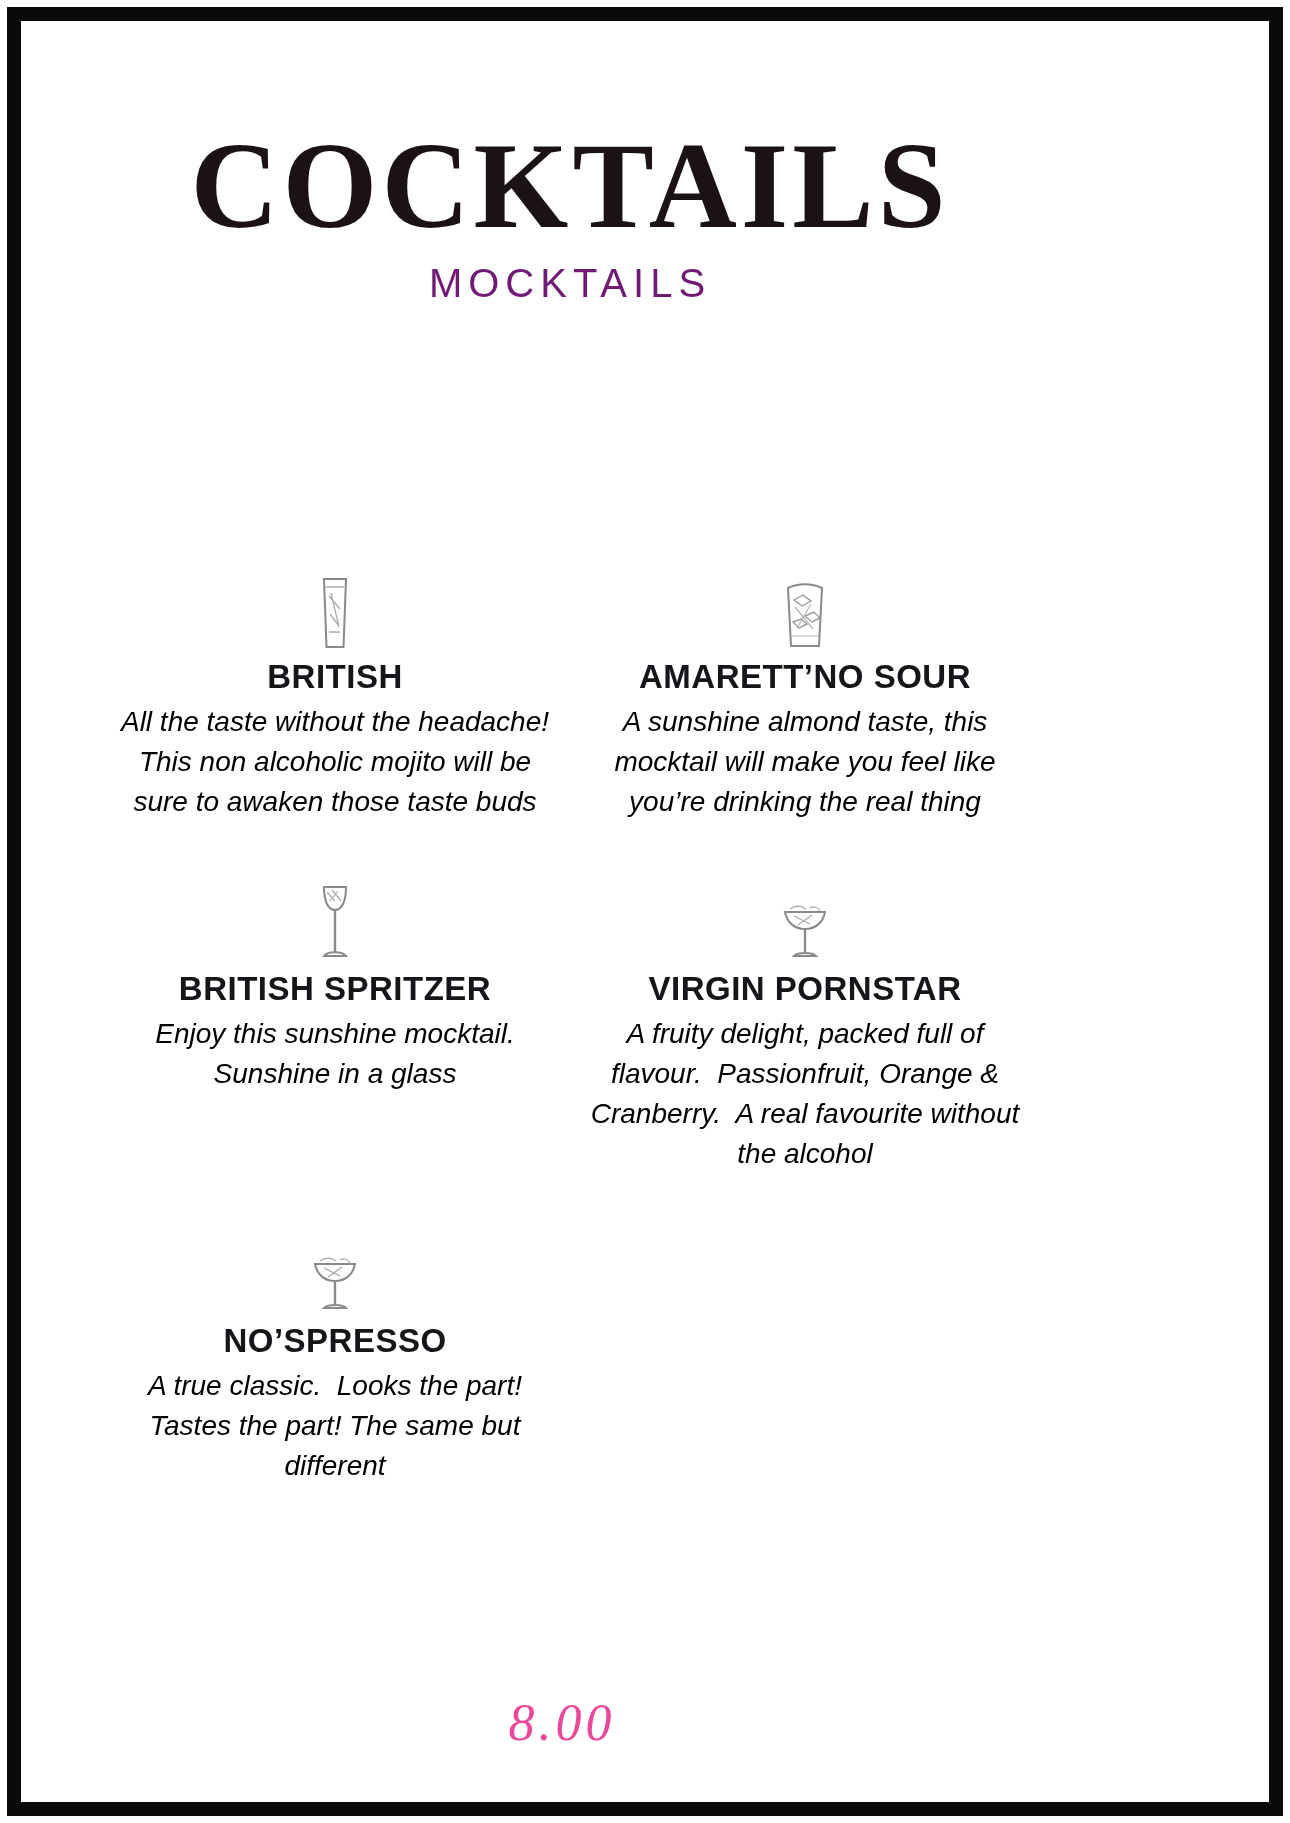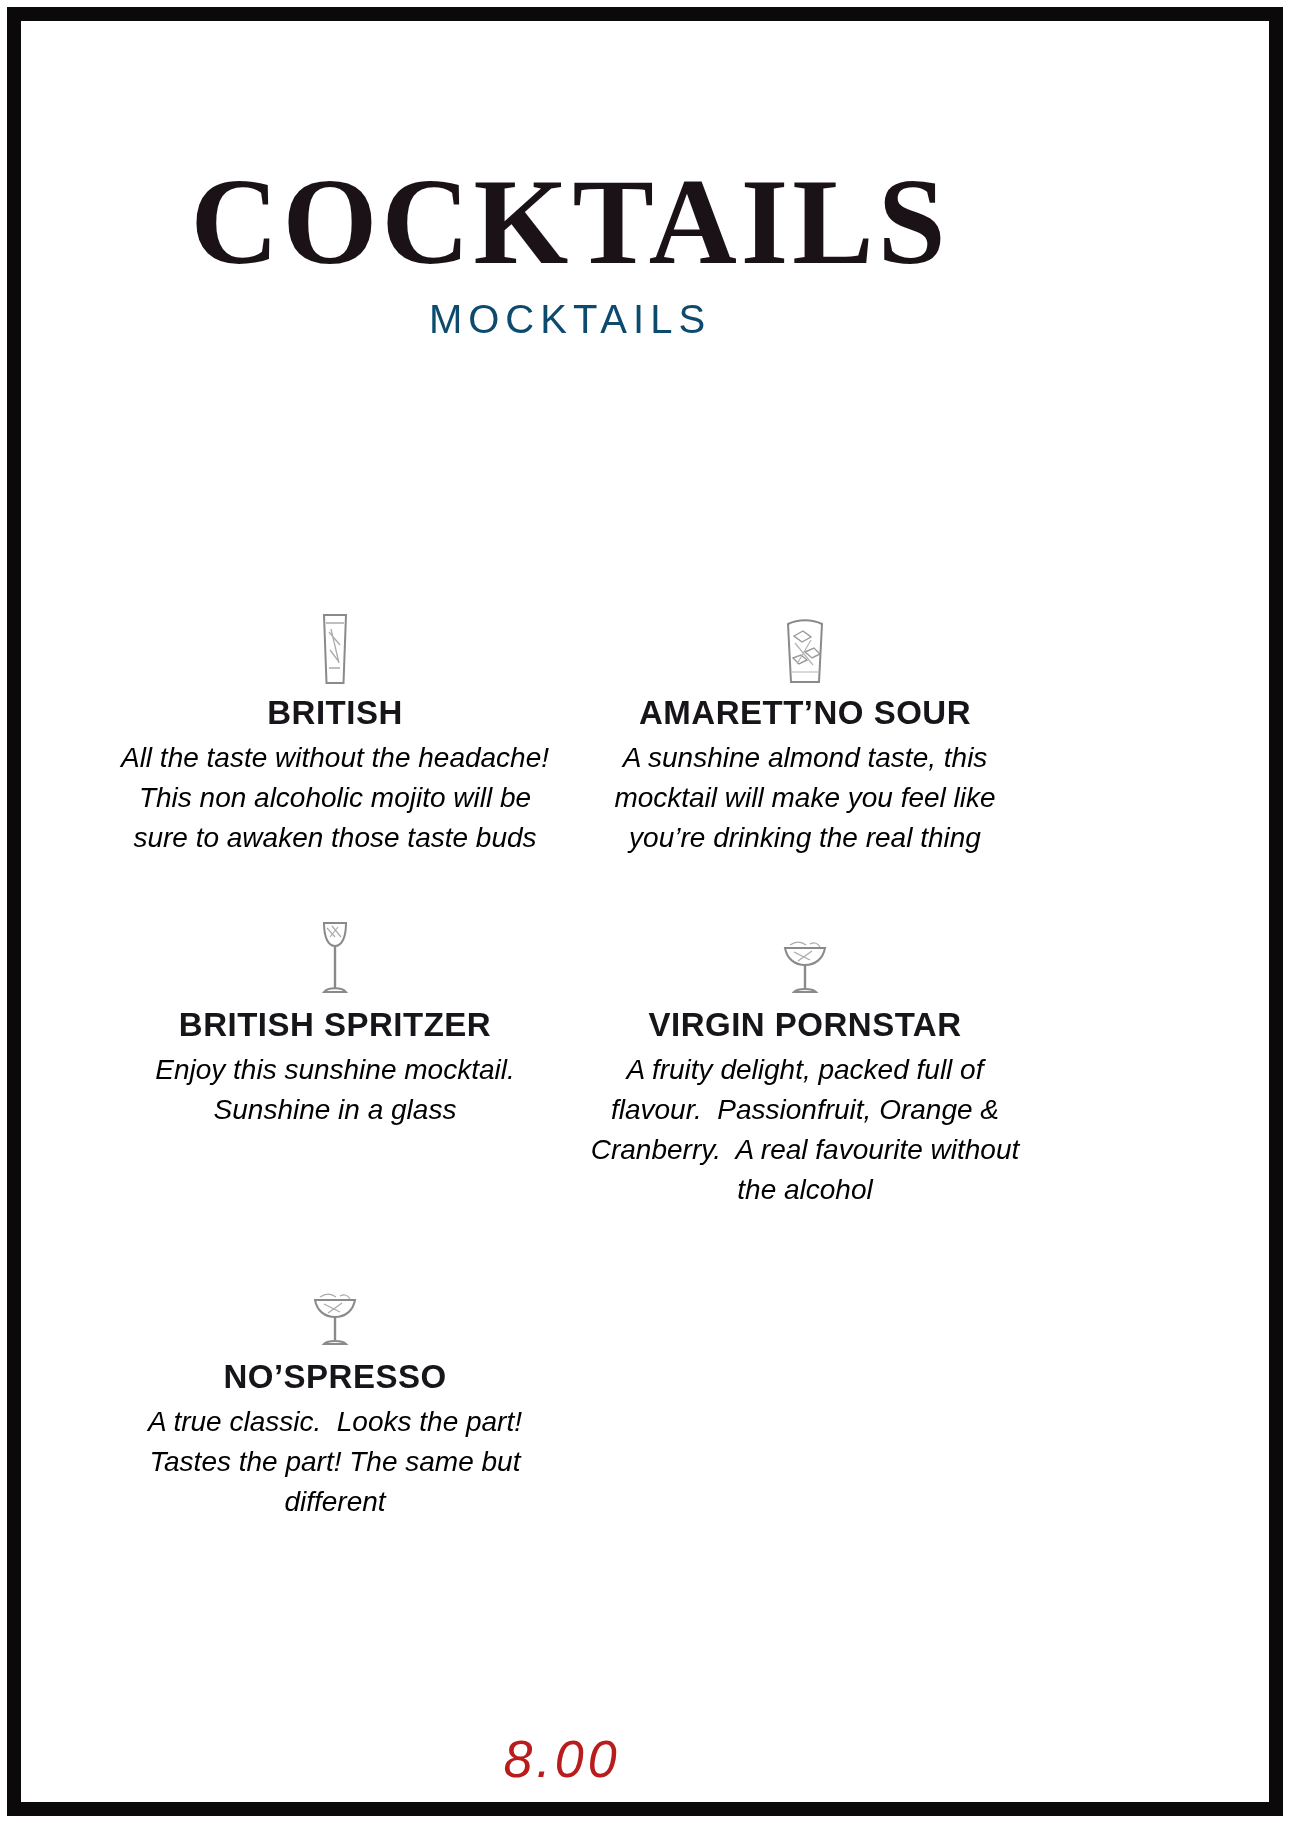--- a/index.html
+++ b/index.html
@@ -17,37 +17,36 @@
     position: absolute;
     top: 7px; left: 7px; right: 7px; bottom: 7px;
     border: 14px solid #0c090b;
     pointer-events: none;
   }
   .content {
     position: absolute;
     top: 21px; left: 21px; right: 21px; bottom: 21px;
     padding-right: 150px; 
     text-align: center;
-    margin-top: 36px;
   }
   .menu-title {
     margin-top: 104px;
     font-family: "Liberation Serif", serif;
     font-weight: 700;
     font-size: 122px;
     line-height: 1.0;
     letter-spacing: 4px;
     color: #1b1218;
   }
   .menu-subtitle {
     margin-top: 14px;
     font-size: 40px;
     font-weight: 400;
     letter-spacing: 6px;
-    color: #0c4a6e;
+    color: #701a75;
   }
   .menu-grid {
     width: 940px;
     margin: 262px auto 0 auto;
     display: grid;
     grid-template-columns: 1fr 1fr;
     row-gap: 58px;
   }
   .menu-item { text-align: center; padding: 0 10px; }
   .icon-box {
@@ -70,25 +69,25 @@
     line-height: 40px;
     color: #000000;
     white-space: pre-wrap;
   }
   .price {
     position: absolute;
     top: 1672px;
     left: 0;
     right: 166px;
     text-align: center;
-    font-family: Liberation Sans, sans-serif;
+    font-family: Liberation Serif, serif;
     font-style: italic;
     font-size: 52px;
     letter-spacing: 4px;
-    color: #b91c1c;
+    color: #ec4899;
   }
   .glass-svg { display: block; }
 </style>
 </head>
 <body>
 
 <div class="page">
   <div class="frame"></div>
 
   <div class="content">

